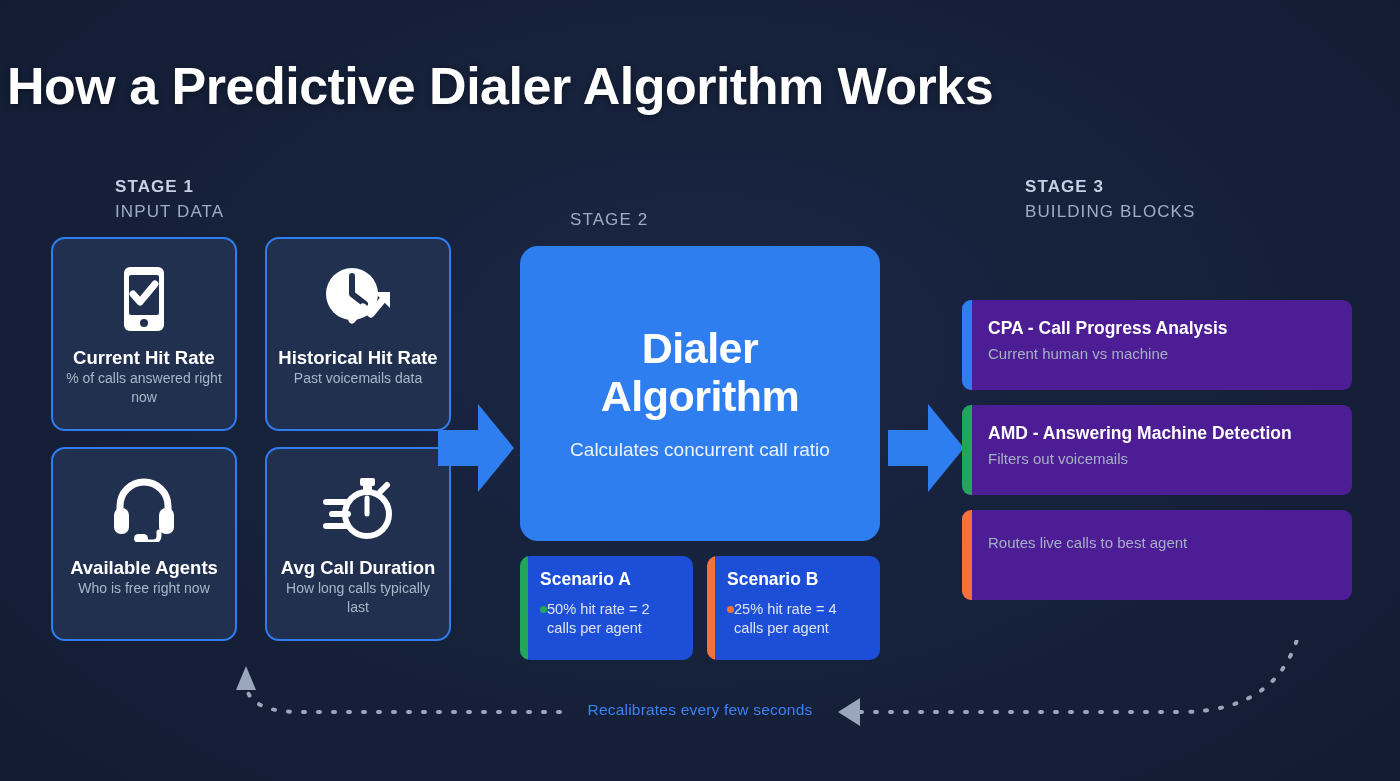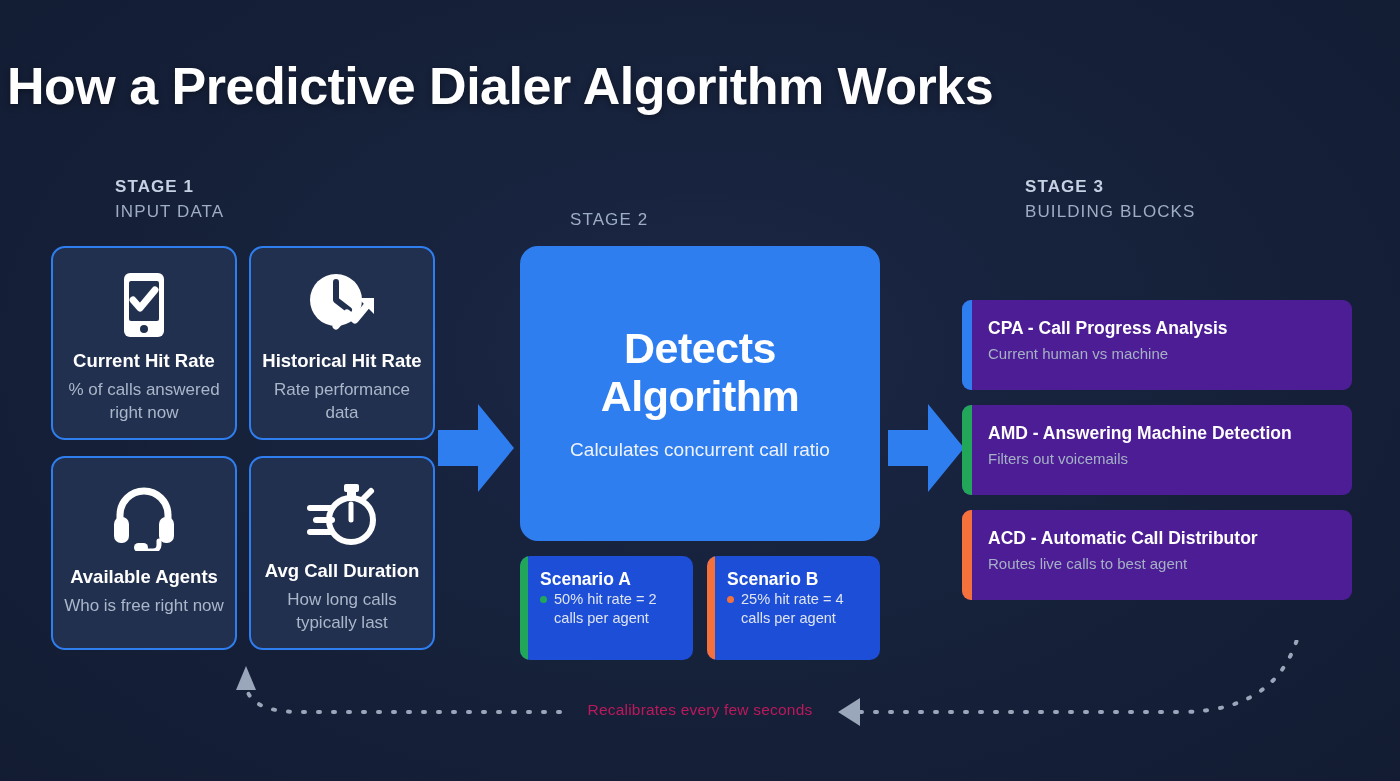--- a/index.html
+++ b/index.html
@@ -30,40 +30,40 @@
   .stage-label .sub {
     font-size:17px; font-weight:normal; letter-spacing:1.1px; color:#9fadc4;
     display:block; margin-top:5px;
   }
   #stage1 { left:115px; top:177px; width:260px; }
   #stage2 { left:570px; top:205px; width:260px; }
   #stage3 { left:1025px; top:177px; width:260px; }
 
   
   .input-grid {
-    position:absolute; left:51px; top:246px;
+    position:absolute; left:51px; top:237px;
     width:324px; height:414px;
     display:grid; grid-template-columns:186px 186px; grid-template-rows:194px 194px;
-    gap:16px 12px;
+    gap:16px 28px;
   }
   .input-card {
     background:#22304f;
     border:2px solid #2f7ef0;
     border-radius:14px;
     display:flex; flex-direction:column; align-items:center;
     padding:22px 10px 14px 10px;
     text-align:center;
   }
   .input-card .ico { height:76px; display:flex; align-items:center; justify-content:center; }
   .input-card .ico svg { display:block; }
   .input-card .c-title {
     font-size:18.5px; font-weight:bold; color:#ffffff; margin-top:10px; line-height:1.2;
   }
   .input-card .c-desc {
-    font-size:17px; color:#aab6c9; margin-top:7px; line-height:1.32;
+    font-size:14px; color:#aab6c9; line-height:1.32;
   }
 
   
   .arrow { position:absolute; }
   #arrow1 { left:438px; top:398px; }
   #arrow2 { left:888px; top:398px; }
 
   
   .pacing {
     position:absolute; left:520px; top:246px; width:360px; height:295px;
@@ -85,22 +85,22 @@
     display:flex; gap:14px;
   }
   .scen {
     flex:1; background:#1d4ed8; border-radius:10px;
     position:relative; overflow:hidden;
     padding:13px 12px 12px 20px;
   }
   .scen .bar { position:absolute; left:0; top:0; bottom:0; width:8px; }
   .scen .s-title { font-size:17.5px; font-weight:bold; color:#ffffff; }
   .scen .s-line {
-    font-size:14.6px; color:#dfe5ef; margin-top:0; line-height:1.28;
-    display:flex; gap:7px; align-items:flex-start;
+    font-size:14.6px; color:#dfe5ef; margin-top:10px; line-height:1.28;
+    display:flex; align-items:flex-start;
   }
   .scen .dot {
     width:7px; height:7px; border-radius:50%; flex:0 0 7px; margin-top:6px;
   }
 
   
   .blocks { position:absolute; left:962px; top:300px; width:390px; }
   .block {
     background:#4c1d95; border-radius:9px;
     position:relative; overflow:hidden;
@@ -108,21 +108,21 @@
     padding:18px 16px 16px 26px;
   }
   .block .bar { position:absolute; left:0; top:0; bottom:0; width:10px; }
   .block .b-title { font-size:17.5px; font-weight:bold; color:#ffffff; line-height:1.2; }
   .block .b-desc { font-size:15px; color:#a5b1c4; margin-top:6px; line-height:1.25; }
 
   
   #loop { position:absolute; left:0; top:640px; width:1400px; height:141px; }
   .loop-text {
     position:absolute; left:560px; top:701px; width:280px;
-    text-align:center; font-size:15.5px; color:#be185d; letter-spacing:0.2px;
+    text-align:center; font-size:15.5px; color:#3b82f6; letter-spacing:0.2px;
   }
 </style>
 </head>
 <body>
 
 <div class="title">How a Predictive Dialer Algorithm Works</div>
 
 <div class="stage-label" id="stage1">
   <span class="big">STAGE 1</span>
   <span class="sub">INPUT DATA</span>
@@ -153,21 +153,21 @@
   <div class="input-card">
     <div class="ico">
       <svg width="72" height="66" viewBox="0 0 72 66">
         <circle cx="30" cy="28" r="26" fill="#ffffff"></circle>
         <path d="M30 10 L30 28 L43 38" stroke="#22304f" stroke-width="6" fill="none" stroke-linecap="round" stroke-linejoin="round"></path>
         <path d="M30 54 L41 41 L49 48 L63 31" stroke="#ffffff" stroke-width="7" fill="none" stroke-linecap="round" stroke-linejoin="round"></path>
         <path d="M52 26 L68 26 L68 42 Z" fill="#ffffff"></path>
       </svg>
     </div>
     <div class="c-title">Historical Hit Rate</div>
-    <div class="c-desc">Rate performance data</div>
+    <div class="c-desc">Past voicemails data</div>
   </div>
 
   <div class="input-card">
     <div class="ico">
       <svg width="64" height="66" viewBox="0 0 64 66">
         <path d="M8 38 V30 A24 24 0 0 1 56 30 V38" stroke="#ffffff" stroke-width="7" fill="none" stroke-linecap="round"></path>
         <rect x="2" y="32" width="15" height="26" rx="7" fill="#ffffff"></rect>
         <rect x="47" y="32" width="15" height="26" rx="7" fill="#ffffff"></rect>
         <path d="M47 56 V60 A6 6 0 0 1 41 66 H34" stroke="#ffffff" stroke-width="5" fill="none" stroke-linecap="round"></path>
         <rect x="22" y="58" width="14" height="9" rx="4.5" fill="#ffffff"></rect>
@@ -197,21 +197,21 @@
 </div>
 
 <div class="arrow" id="arrow1">
   <svg width="76" height="100" viewBox="0 0 76 100">
     <path d="M0 32 H40 V6 L76 50 L40 94 V68 H0 Z" fill="#2f7ef0"></path>
   </svg>
 </div>
 
 <div class="pacing">
   <div class="p-title">
-    <div>Detects</div>
+    <div>Dialer</div>
     <div>Algorithm</div>
   </div>
   <div class="p-desc">Calculates concurrent call ratio</div>
 </div>
 
 <div class="scenarios">
 
   <div class="scen">
     <div class="bar" style="background:#22a75a"></div>
     <div class="s-title">Scenario A</div>
@@ -247,21 +247,20 @@
   </div>
 
   <div class="block">
     <div class="bar" style="background:#22a75a"></div>
     <div class="b-title">AMD - Answering Machine Detection</div>
     <div class="b-desc">Filters out voicemails</div>
   </div>
 
   <div class="block">
     <div class="bar" style="background:#f4713c"></div>
-    <div class="b-title">ACD - Automatic Call Distributor</div>
     <div class="b-desc">Routes live calls to best agent</div>
   </div>
 
 </div>
 
 <svg id="loop" viewBox="0 0 1400 141">
 
   <path d="M560 72 L300 72 Q250 72 246 46" stroke="#9aa6ba" stroke-width="4" fill="none" stroke-linecap="round" stroke-dasharray="2 13"></path>
 
   <path d="M246 26 L256 50 L236 50 Z" fill="#9aa6ba"></path>

